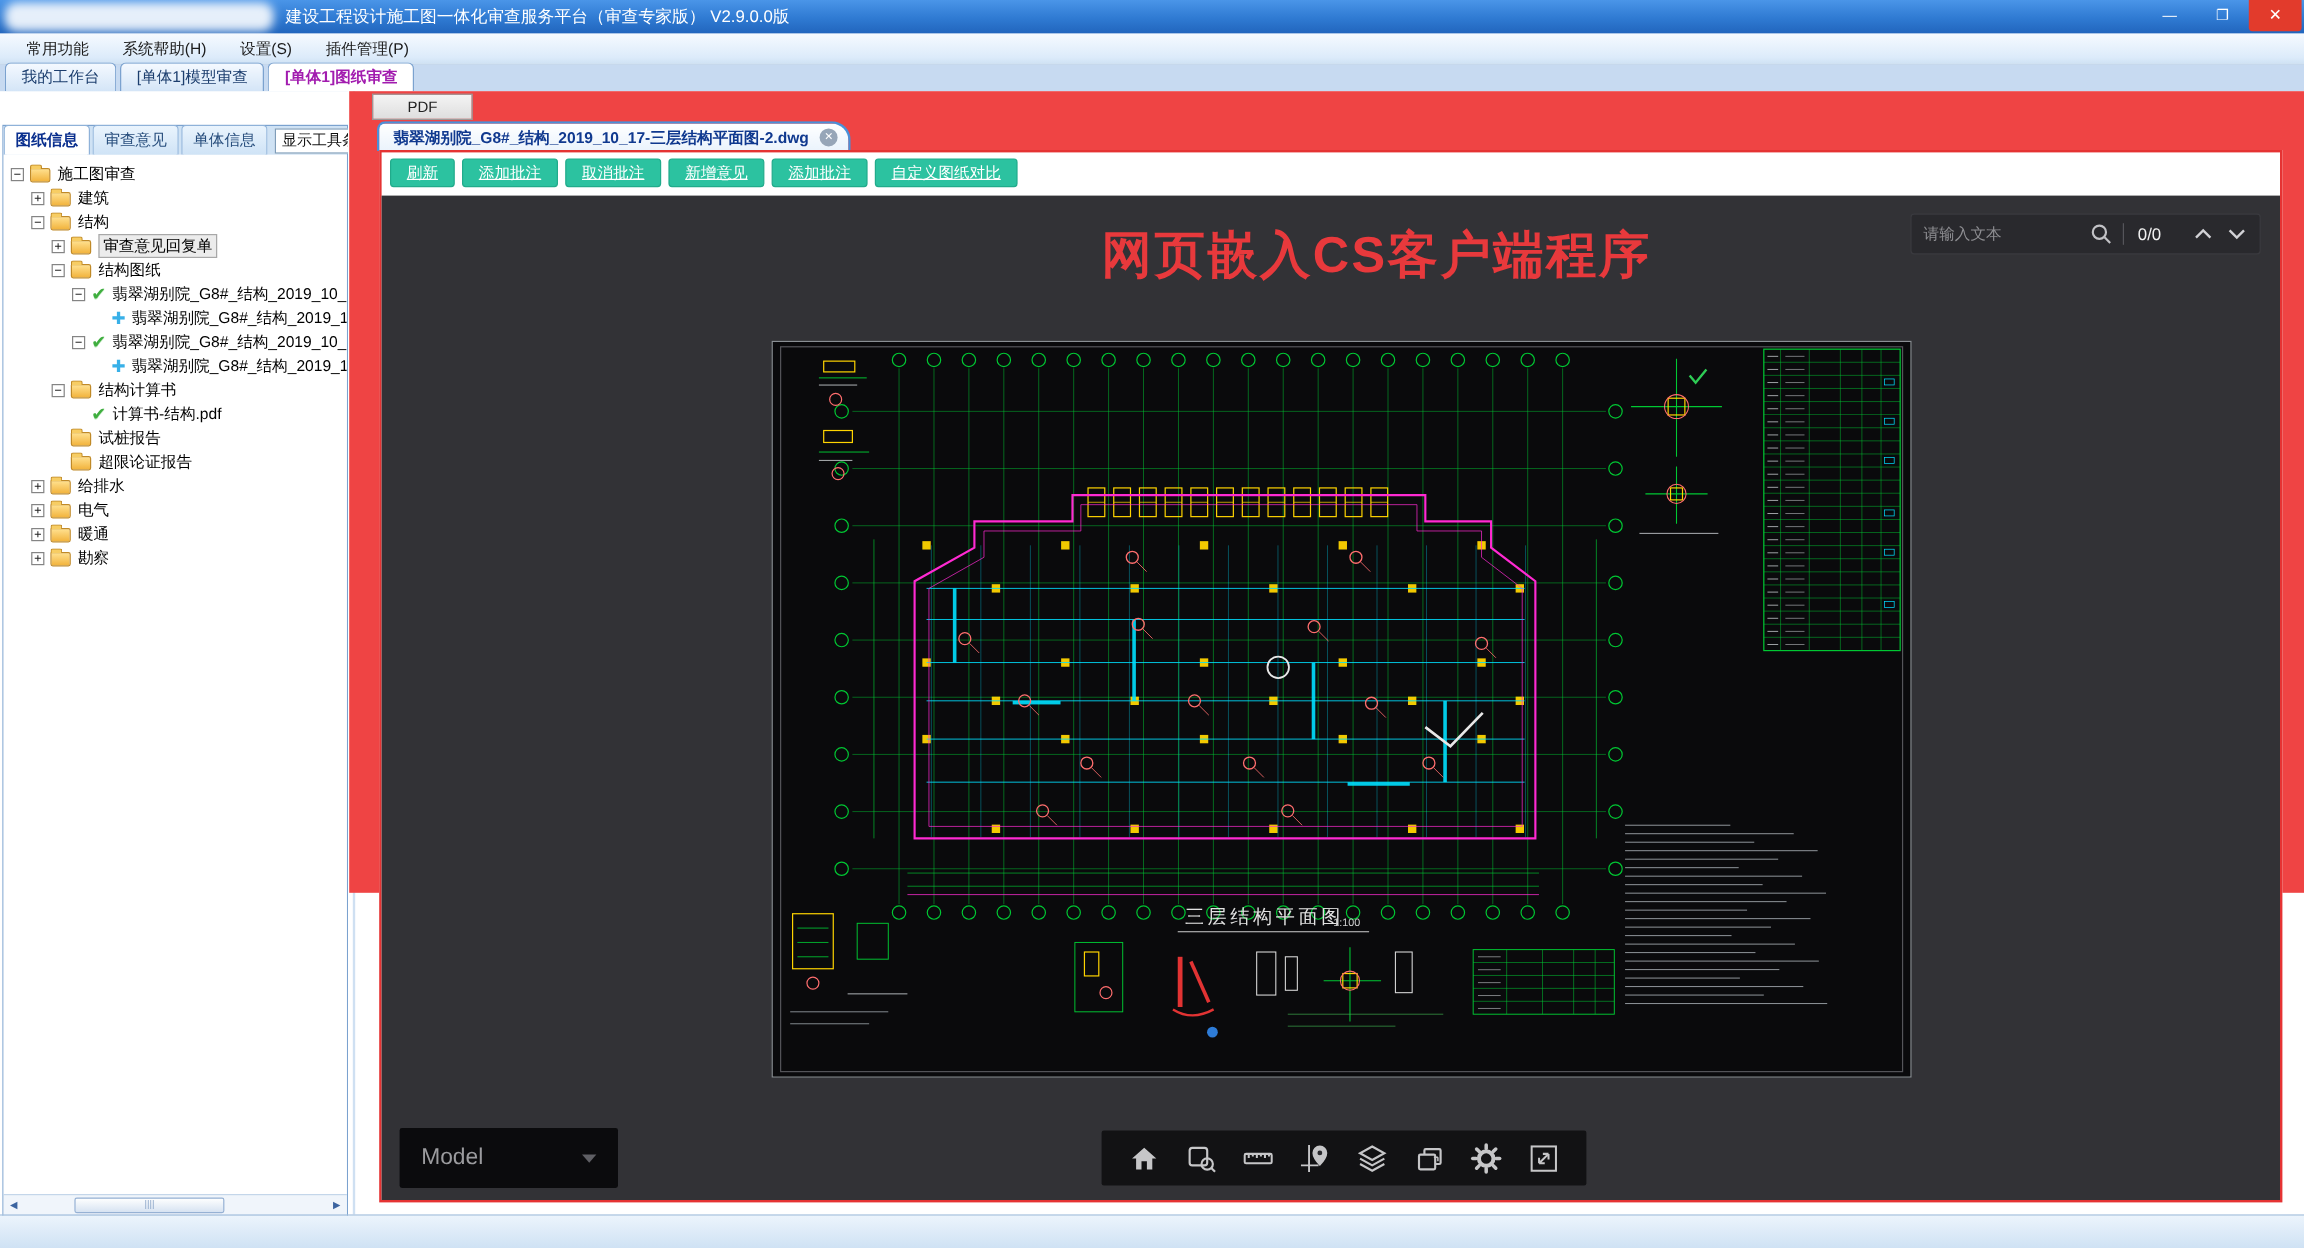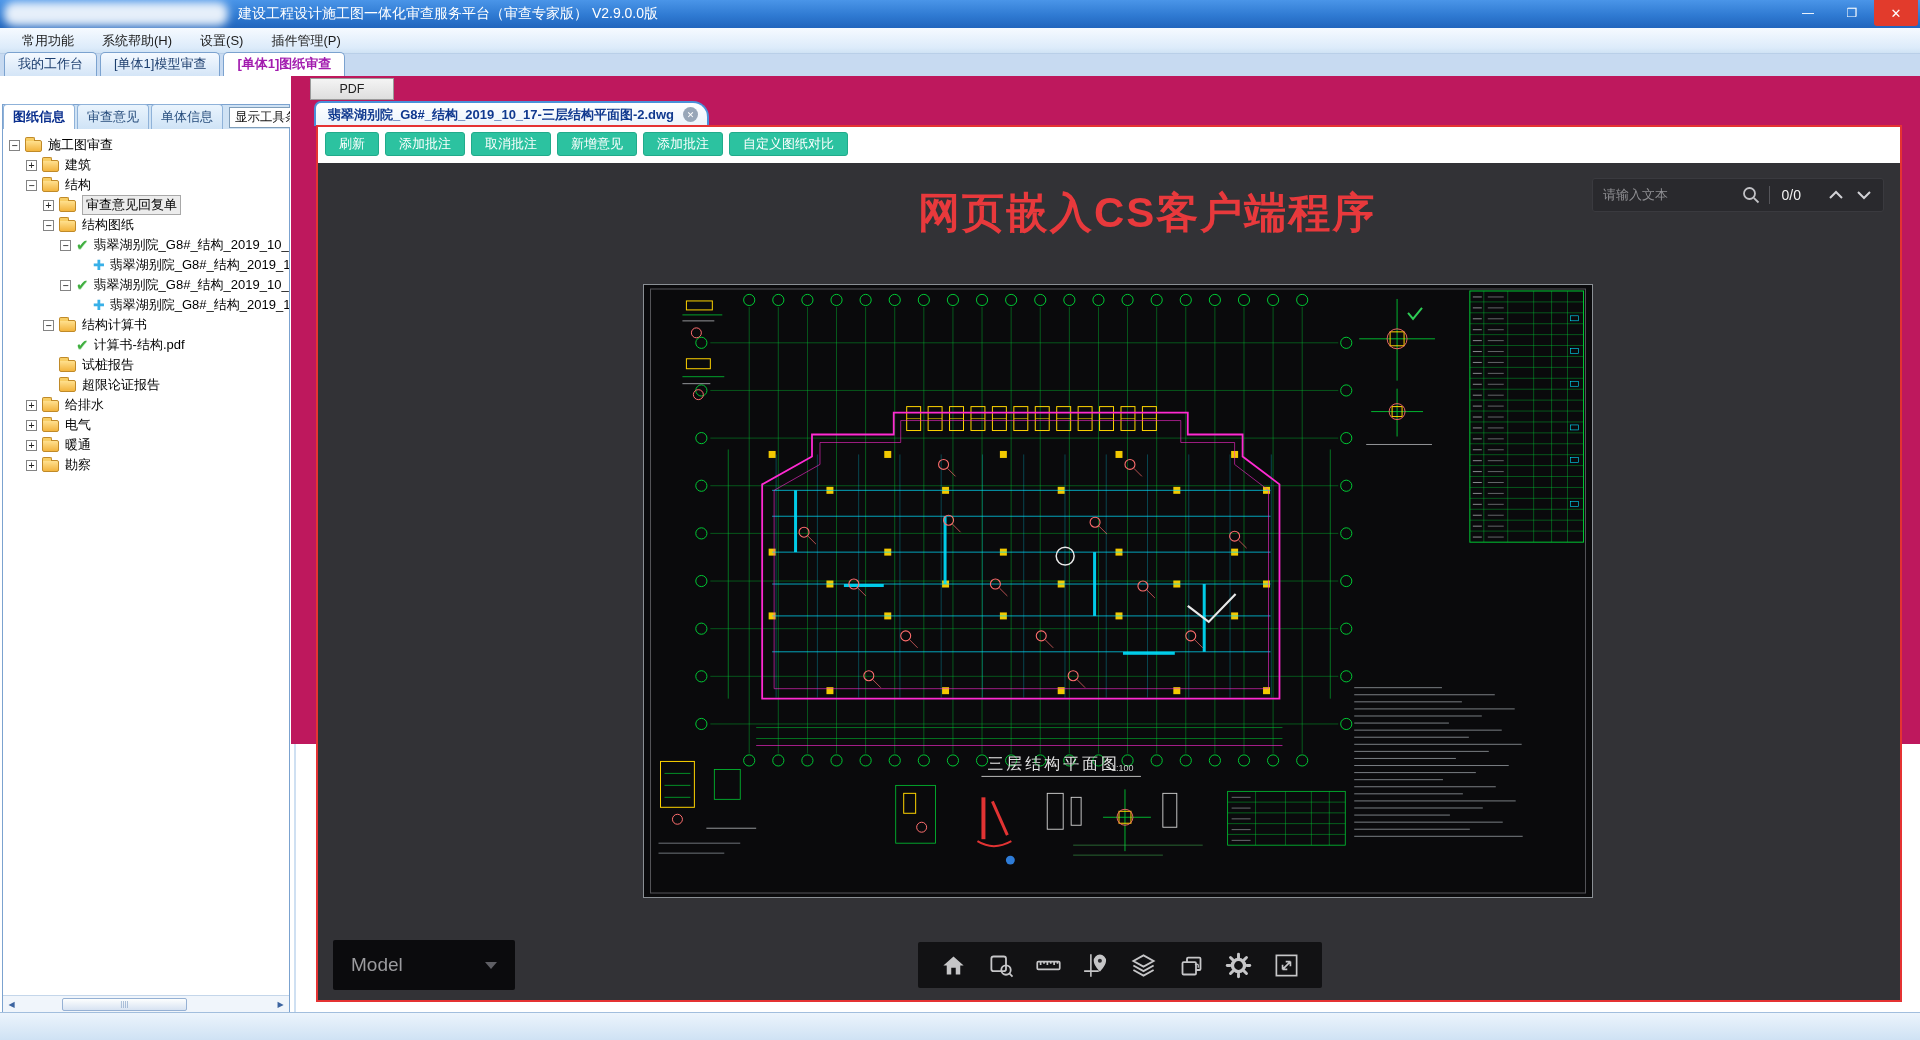--- a/index.html
+++ b/index.html
@@ -79,38 +79,38 @@
     display:flex; align-items:center; padding-left:6px; gap:5px; flex-shrink:0; }
   .side-status .lbl { color:#102a54; }
 
   
   .splitter { position:absolute; left:290px; top:76px; width:26px; height:936px; background:#fff; }
   .split-line { position:absolute; left:4px; top:0; width:2px; height:100%; background:#cfe0f2; }
   .split-arrow { position:absolute; left:6px; top:424px; color:#2c4f86; font-size:10px; }
   .split-arrow::before { content:"◀"; }
 
   
-  .main { position:absolute; left:291px; top:76px; width:1629px; height:668px; background:#be185d; }
+  .main { position:absolute; left:291px; top:76px; width:1629px; height:668px; background:#ef4444; }
   .doc-tabs { position:absolute; left:19px; top:2px; height:23px; display:flex; }
   .doc-tab { width:84px; height:22px; display:flex; align-items:center; justify-content:center;
     border:1px solid #9a9a9a; background:linear-gradient(#f4f4f4,#dedede); color:#222; margin-right:2px; font-size:12.5px; }
   .doc-tab.active { background:#fff; border-bottom-color:#fff;margin-top:33px; }
   .dwg-tab { position:absolute; left:23px; top:25px; height:25px; display:inline-flex; align-items:center;
     padding:0 9px 0 12px; border:2px solid #4a90d9; border-bottom:none; border-radius:7px 16px 0 0;
     background:linear-gradient(#ffffff,#eaf3fc); color:#10398f; font-weight:bold; font-size:13px; white-space:nowrap; }
   .close-dot { width:15px; height:15px; border-radius:50%; background:#97a6b8; color:#fff;
     margin-left:9px; display:flex; align-items:center; justify-content:center; font-weight:normal; }
   .close-dot::before { content:"✕"; font-size:9px; }
 
   
   .region { position:absolute; left:25px; top:49px; width:1586px; height:877px;
     border:2px solid #e53333; background:#fff; }
   .btn-row { position:absolute; left:7px; top:5px; display:flex; gap:6px; }
   .tbtn { height:24px; padding:0 13px; background:#2cc2a0; border:1px solid #21ab8b; border-radius:3px;
-    color:#fff; font-size:13px; display:flex; align-items:center; white-space:nowrap; }
+    color:#fff; font-size:13px; display:flex; align-items:center; white-space:nowrap;text-decoration:underline; }
 
   .canvas { position:absolute; left:0; right:0; top:36px; bottom:0; background:#323236; overflow:hidden; }
   .overlay-red { position:absolute; left:600px; top:22px; font-size:42px; font-weight:bold;
     color:#e8393c; letter-spacing:2px; white-space:nowrap; }
 
   .search { position:absolute; right:16px; top:15px; width:292px; height:34px; background:#29292d;
     border:1px solid #3a3a3f; border-radius:3px; display:flex; align-items:center; padding:0 10px; }
   .search .ph { flex:1; color:#8e8e92; font-size:13px; }
   .search .mag { width:20px; height:20px; margin-right:8px; }
   .search .div { width:1px; height:18px; background:#55555a; margin-right:12px; }

